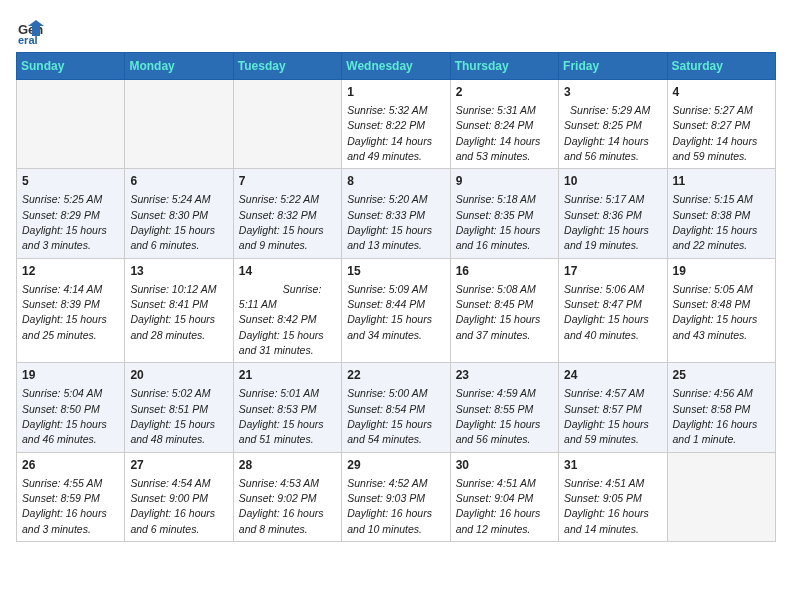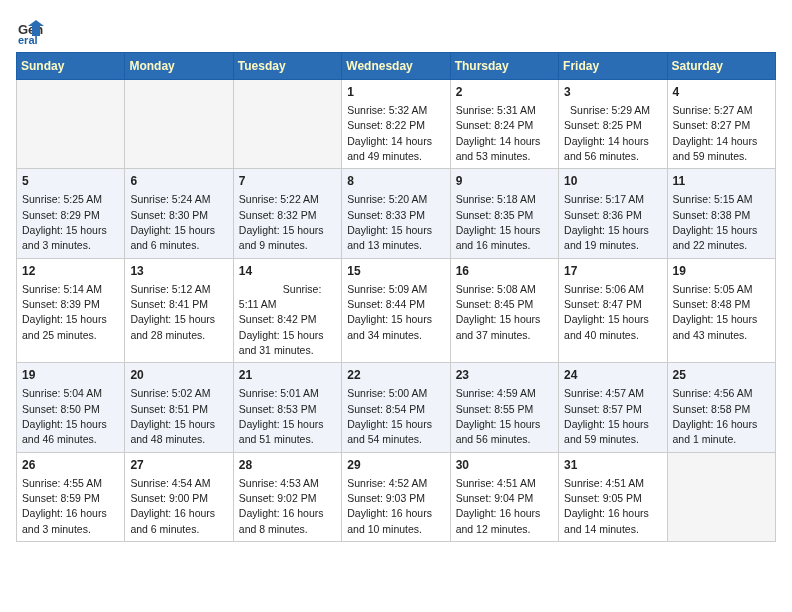--- a/index.html
+++ b/index.html
@@ -49,21 +49,21 @@
       font-weight: normal;
       color: #333;
     }
     table {
       width: 100%;
       border-collapse: collapse;
       font-size: 11px;
     }
     thead tr th {
       background: #2a6db5;
-      color: #fef9c3;
+      color: #5eead4;
       padding: 6px 4px;
       text-align: left;
       font-size: 12px;
       border: 1px solid #1a5fa8;
     }
     tbody tr td {
       border: 1px solid #ccc;
       padding: 4px 5px;
       vertical-align: top;
       width: 14.28%;
@@ -82,20 +82,21 @@
     }
     .day-num {
       font-weight: bold;
       font-size: 12px;
       display: block;
       margin-bottom: 2px;
     }
     .day-info {
       font-size: 10.5px;
       color: #222;
+      font-style: italic;
     }
   </style>
 </head>
 <body>
 
 <div class="header">
   <div class="logo">
     <svg class="logo-icon" viewBox="0 0 28 28">
       <text x="2" y="18" font-size="13" font-weight="bold" fill="#333">Gen</text>
       <text x="2" y="28" font-size="11" font-weight="bold" fill="#1a5fa8">eral</text>
@@ -170,25 +171,25 @@
         <td><span class="day-num">10</span><span class="day-info" style="white-space: pre-line;">Sunrise: 5:17 AM
 Sunset: 8:36 PM
 Daylight: 15 hours
 and 19 minutes.</span></td>
         <td><span class="day-num">11</span><span class="day-info" style="white-space: pre-line;">Sunrise: 5:15 AM
 Sunset: 8:38 PM
 Daylight: 15 hours
 and 22 minutes.</span></td>
       </tr>
       <tr>
-        <td><span class="day-num">12</span><span class="day-info" style="white-space: pre-line;">Sunrise: 5:14 AM
+        <td><span class="day-num">12</span><span class="day-info" style="white-space: pre-line;">Sunrise: 4:14 AM
 Sunset: 8:39 PM
 Daylight: 15 hours
 and 25 minutes.</span></td>
-        <td><span class="day-num">13</span><span class="day-info" style="white-space: pre-line;">Sunrise: 5:12 AM
+        <td><span class="day-num">13</span><span class="day-info" style="white-space: pre-line;">Sunrise: 10:12 AM
 Sunset: 8:41 PM
 Daylight: 15 hours
 and 28 minutes.</span></td>
         <td><span class="day-num">14</span><span class="day-info" style="white-space: pre-line; margin-left: 44px;">Sunrise: 5:11 AM
 Sunset: 8:42 PM
 Daylight: 15 hours
 and 31 minutes.</span></td>
         <td><span class="day-num">15</span><span class="day-info" style="white-space: pre-line;">Sunrise: 5:09 AM
 Sunset: 8:44 PM
 Daylight: 15 hours

